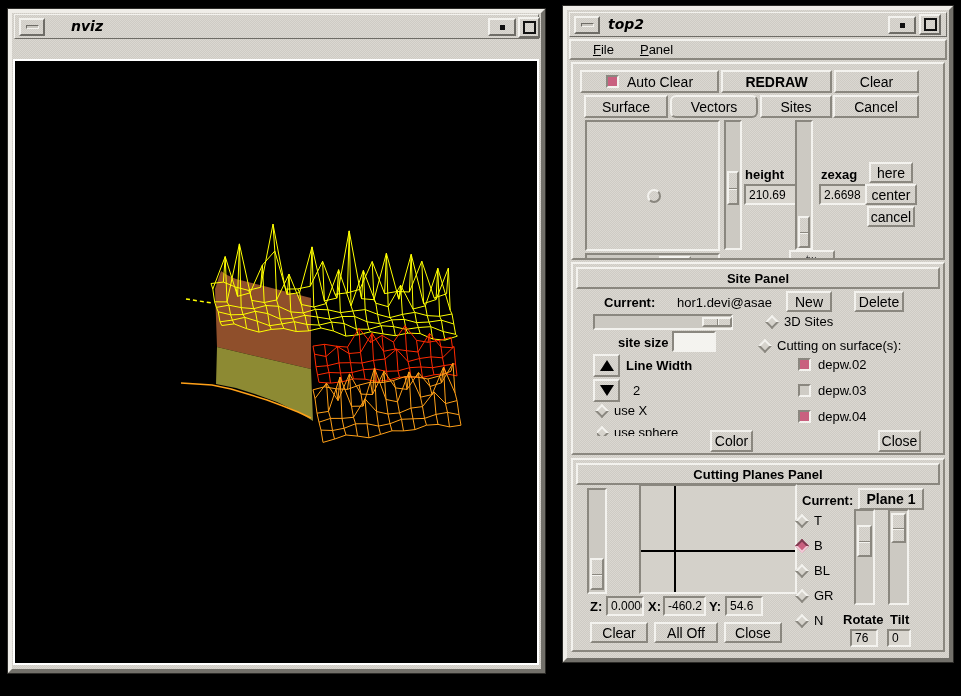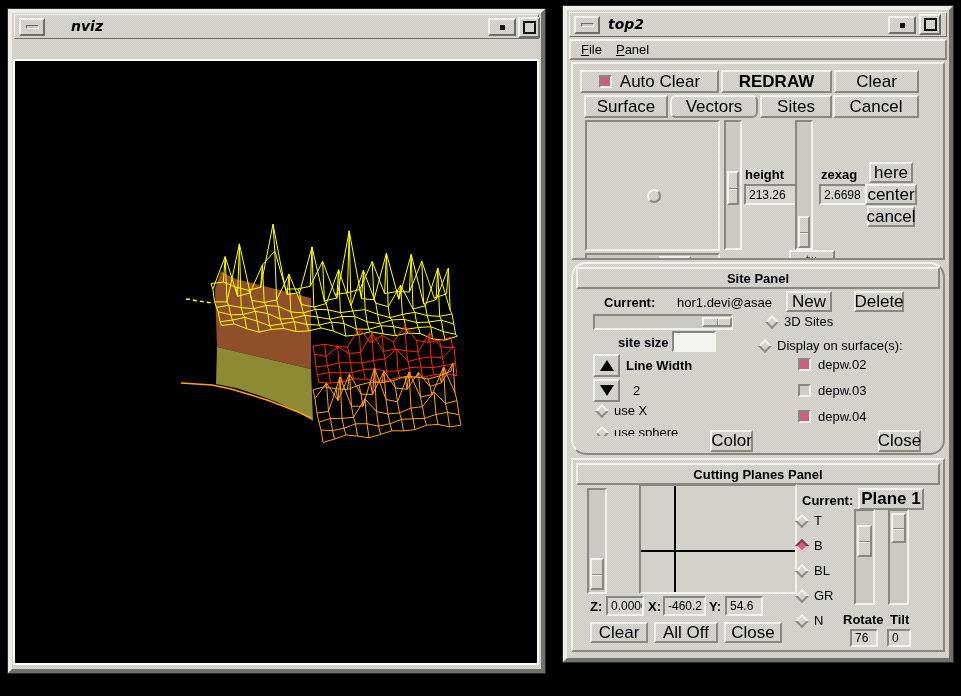--- a/index.html
+++ b/index.html
@@ -29,21 +29,21 @@
   }
   .tb-dash{width:13px;height:4px;box-sizing:border-box;border:1px solid;border-color:#6e6c66 #f3f2ee #f3f2ee #6e6c66;background:#c9c6bf;}
   .tb-dot{width:5px;height:5px;background:#111;}
   .tb-square{width:13px;height:13px;box-sizing:border-box;border:2px solid #111;}
   .raised{box-sizing:border-box;border:2px solid;border-color:#f3f2ee #8a877f #8a877f #f3f2ee;position:absolute;}
   .sunken{box-sizing:border-box;border:2px solid;border-color:#8a877f #f3f2ee #f3f2ee #8a877f;position:absolute;}
   .btn{
     box-sizing:border-box;position:absolute;
     border:2px solid;border-color:#f3f2ee #8a877f #8a877f #f3f2ee;
     display:flex;align-items:center;justify-content:center;
-    font-size:17px;white-space:nowrap;
+    font-size:14px;white-space:nowrap;
     background:repeating-conic-gradient(#dbd8d2 0% 25%, #cecbc4 0% 50%) 0 0/2px 2px;
   }
   .entry{
     box-sizing:border-box;position:absolute;
     border:2px solid;border-color:#8a877f #f3f2ee #f3f2ee #8a877f;
     background:#d9d6cf;display:flex;align-items:center;
     padding:0 3px;font-size:12px;white-space:nowrap;overflow:hidden;
   }
   .lbl{position:absolute;white-space:nowrap;font-size:12px;}
   .b{font-weight:bold;}
@@ -66,21 +66,21 @@
   .checkbox.checked{background:#c9607f;}
   .diamond{
     width:10px;height:10px;box-sizing:border-box;display:inline-block;flex:none;
     transform:rotate(45deg);
     border:2px solid;border-color:#f3f2ee #8a877f #8a877f #f3f2ee;background:#d6d3cc;
   }
   .diamond.selected{background:#c9607f;border-color:#7e3b50 #f0c9d6 #f0c9d6 #7e3b50;}
   .row-check{position:absolute;display:flex;align-items:center;gap:7px;}
   .tri-up{width:0;height:0;border-left:7px solid transparent;border-right:7px solid transparent;border-bottom:11px solid #000;}
   .tri-down{width:0;height:0;border-left:7px solid transparent;border-right:7px solid transparent;border-top:11px solid #000;}
-  .menu-item{padding:2px 4px;margin-right:6px;font-size:13px;}
+  .menu-item{padding:2px 4px;margin-right:6px;font-size:13px;margin-left:12px;}
   .menu-item u{text-decoration:underline;}
   .section-header{
     position:absolute;box-sizing:border-box;
     border:2px solid;border-color:#f3f2ee #8a877f #8a877f #f3f2ee;
     display:flex;align-items:center;justify-content:center;
     font-weight:bold;font-size:13px;
   }
   .clipwrap{position:absolute;overflow:hidden;}
 </style>
 </head>
@@ -222,41 +222,41 @@
           <span class="vline-mid"></span>
         </div>
     </div>
 
     <div class="trough" style="left:151px;top:56px;width:18px;height:130px;">
       <div class="handle" style="left:1px;top:49px;width:12px;height:34px;">
           <span class="hline-mid"></span>
         </div>
     </div>
     <span class="lbl b" style="left:172px;top:103px;font-size:13px;">height</span>
-    <div class="entry" style="left:171px;top:120px;width:60px;height:21px;">213.26</div>
+    <div class="entry" style="left:171px;top:120px;width:60px;height:21px;">210.69</div>
 
     <div class="trough" style="left:222px;top:56px;width:18px;height:130px;">
       <div class="handle" style="left:1px;top:94px;width:12px;height:32px;">
           <span class="hline-mid"></span>
         </div>
     </div>
     <span class="lbl b" style="left:248px;top:103px;font-size:13px;">zexag</span>
     <div class="entry" style="left:246px;top:120px;width:63px;height:21px;">2.6698</div>
 
     <span class="lbl b" style="left:297px;top:78px;font-size:13px;letter-spacing:1px;margin-top:40px;">LOOK</span>
     <div class="btn" style="left:296px;top:98px;width:44px;height:21px;">here</div>
     <div class="btn" style="left:292px;top:120px;width:52px;height:21px;">center</div>
     <div class="btn" style="left:294px;top:142px;width:48px;height:21px;">cancel</div>
 
     <div class="clipwrap" style="left:216px;top:186px;width:46px;height:12px;">
       <div class="btn" style="left:0;top:0;width:46px;height:18px;font-size:10px;color:#333;">tw.</div>
     </div>
   </div>
 
-  <div class="raised" style="left:4px;top:252px;width:374px;height:193px;overflow:hidden;border-radius:15px;">
+  <div class="raised" style="left:4px;top:252px;width:374px;height:193px;overflow:hidden;">
     <div class="section-header" style="left:3px;top:3px;width:364px;height:22px;">Site Panel</div>
 
     <span class="lbl b" style="left:31px;top:31px;font-size:13px;">Current:</span>
     <span class="lbl" style="left:104px;top:31px;font-size:13px;">hor1.devi@asae</span>
     <div class="btn" style="left:213px;top:27px;width:46px;height:21px;">New</div>
     <div class="btn" style="left:281px;top:27px;width:50px;height:21px;">Delete</div>
 
     <div class="trough" style="left:20px;top:50px;width:140px;height:16px;">
       <div class="handle" style="left:107px;top:1px;width:30px;height:10px;">
           <span class="vline-mid"></span>
@@ -266,21 +266,21 @@
     <div class="row-check" style="left:194px;top:50px;">
       <span class="diamond"></span>
       <span class="lbl" style="position:static;font-size:13px;">3D Sites</span>
     </div>
 
     <span class="lbl b" style="left:45px;top:71px;font-size:13px;">site size</span>
     <div class="entry" style="left:99px;top:67px;width:44px;height:21px;background:#f4f3ef;"></div>
 
     <div class="row-check" style="left:187px;top:74px;">
       <span class="diamond"></span>
-      <span class="lbl" style="position:static;font-size:13px;">Display on surface(s):</span>
+      <span class="lbl" style="position:static;font-size:13px;">Cutting on surface(s):</span>
     </div>
 
     <div class="btn" style="left:20px;top:90px;width:27px;height:23px;">
         <span class="tri-up"></span>
       </div>
     <span class="lbl b" style="left:53px;top:94px;font-size:13px;">Line Width</span>
     <div class="btn" style="left:20px;top:115px;width:27px;height:23px;">
         <span class="tri-down"></span>
       </div>
     <span class="lbl" style="left:60px;top:119px;font-size:13px;">2</span>

